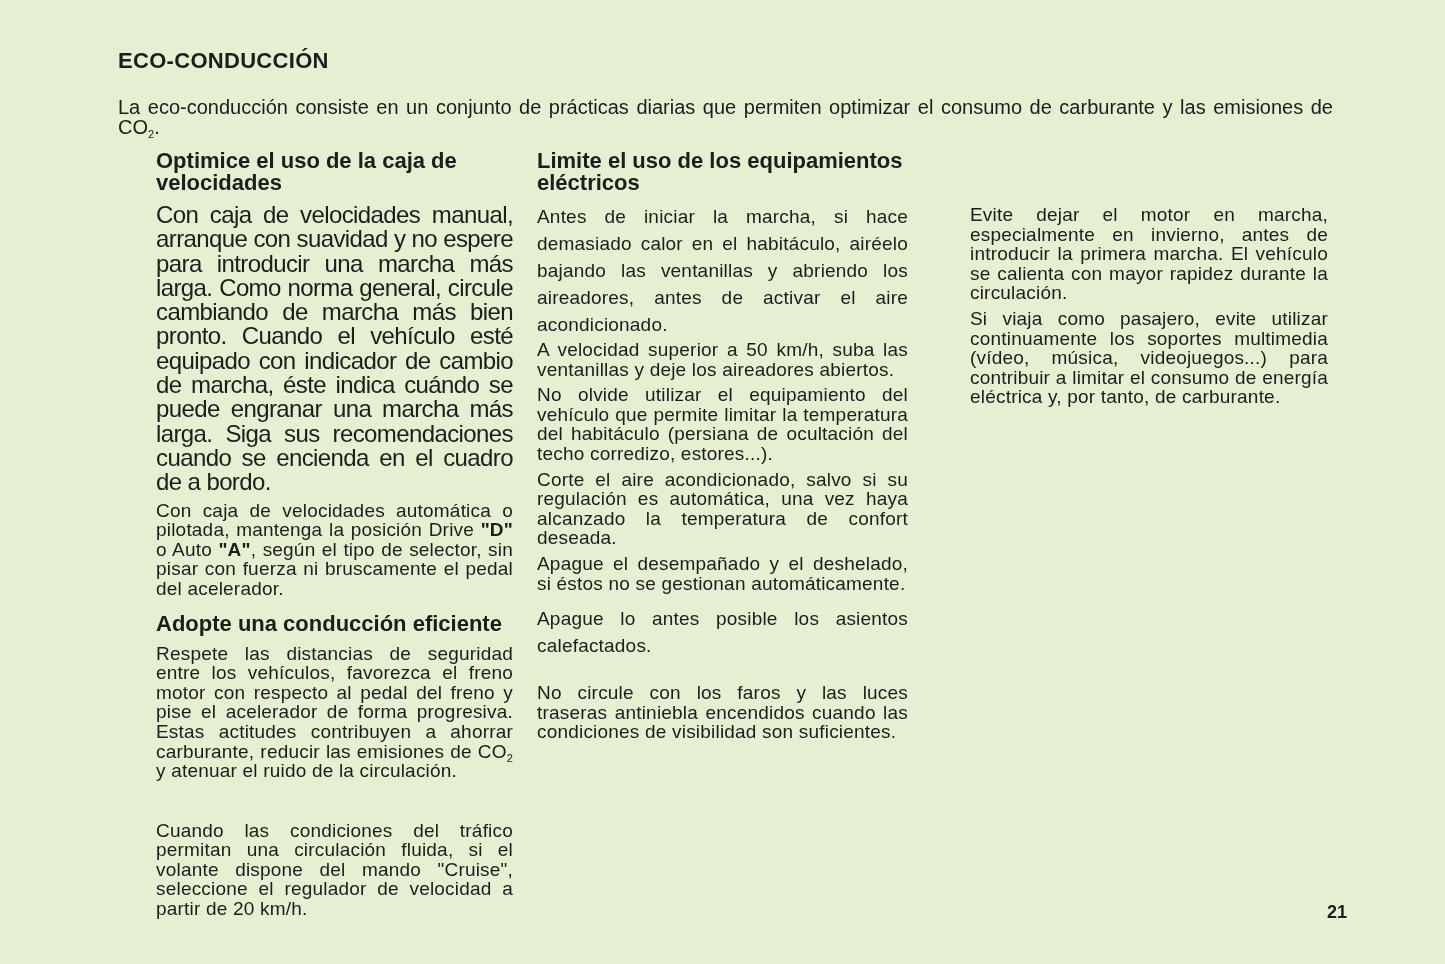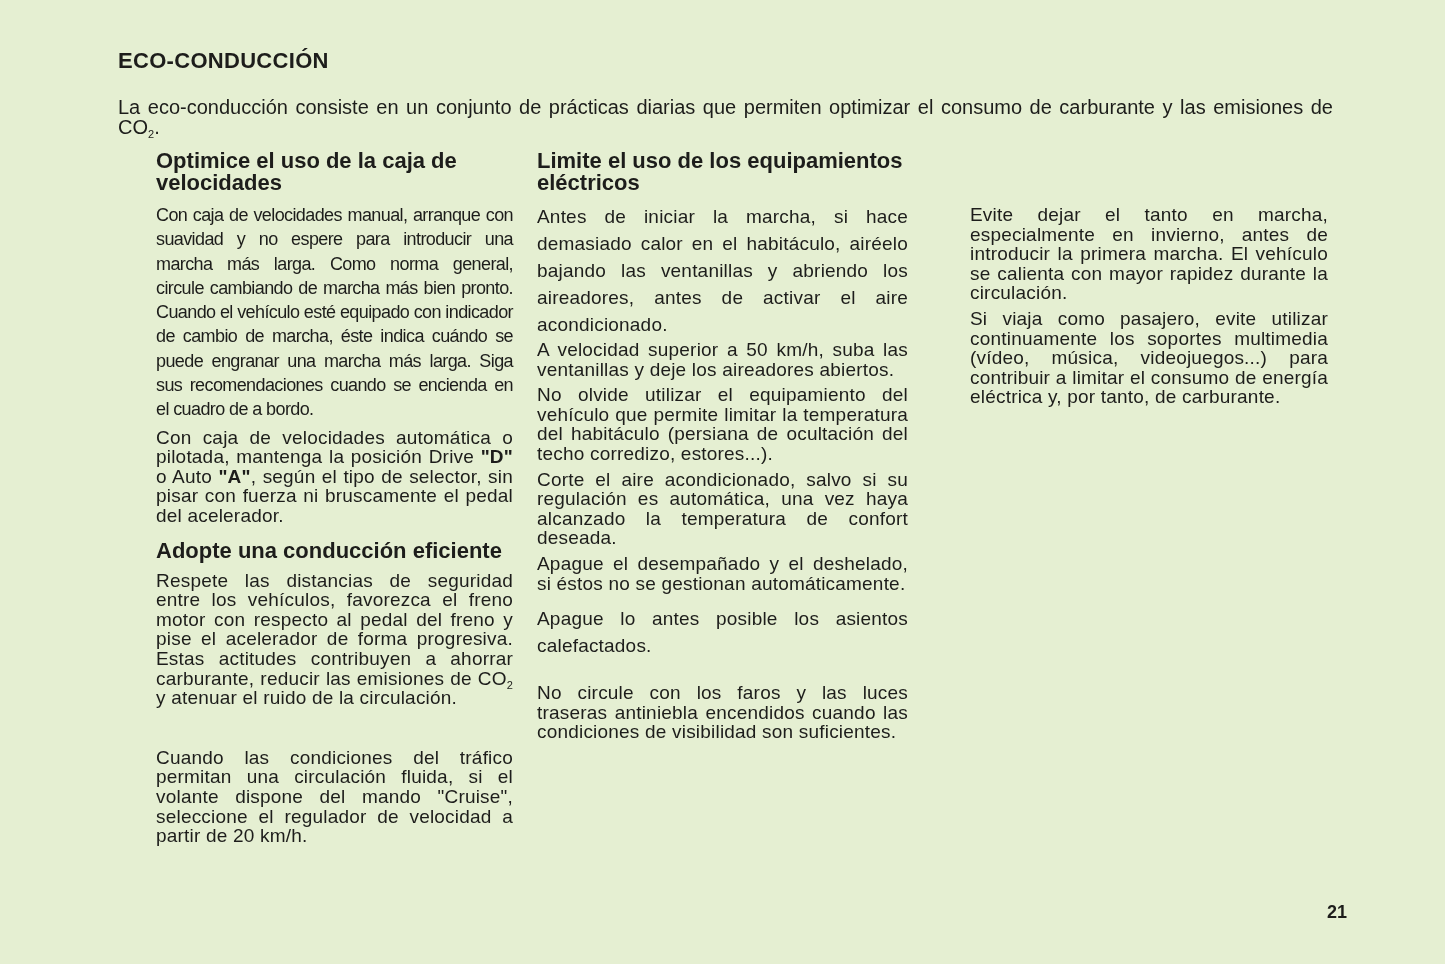--- a/index.html
+++ b/index.html
@@ -27,21 +27,21 @@
   h2 {
     margin: 0 0 9px 0;
     font-size: 22px; line-height: 22px; font-weight: bold;
   }
   .body {
     font-size: 19px; line-height: 19.6px;
     text-align: justify; margin: 0 0 6px 0;
     letter-spacing: 0.2px;
   }
   .narrow {
-    font-size: 18px; line-height: 24.3px;
+    font-size: 24px; line-height: 24.3px;
     letter-spacing: -0.6px; transform-origin: left top;
     margin: 0 0 6px 0; text-align: justify;
   }
   .airy { line-height: 27px; margin-bottom: 2px; }
   .page-number {
     position: absolute; left: 1327px; top: 902px;
     font-size: 18px; font-weight: bold;
   }
 </style>
 </head>
@@ -65,17 +65,17 @@
   <p class="body airy">Antes de iniciar la marcha, si hace demasiado calor en el habitáculo, airéelo bajando las ventanillas y abriendo los aireadores, antes de activar el aire acondicionado.</p>
   <p class="body">A velocidad superior a 50 km/h, suba las ventanillas y deje los aireadores abiertos.</p>
   <p class="body">No olvide utilizar el equipamiento del vehículo que permite limitar la temperatura del habitáculo (persiana de ocultación del techo corredizo, estores...).</p>
   <p class="body">Corte el aire acondicionado, salvo si su regulación es automática, una vez haya alcanzado la temperatura de confort deseada.</p>
   <p class="body">Apague el desempañado y el deshelado, si éstos no se gestionan automáticamente.</p>
   <p class="body airy" style="margin-top:12px">Apague lo antes posible los asientos calefactados.</p>
   <p class="body" style="margin-top:24px">No circule con los faros y las luces traseras antiniebla encendidos cuando las condiciones de visibilidad son suficientes.</p>
 </div>
 
 <div class="col col3">
-  <p class="body">Evite dejar el tanto en marcha, especialmente en invierno, antes de introducir la primera marcha. El vehículo se calienta con mayor rapidez durante la circulación.</p>
+  <p class="body">Evite dejar el motor en marcha, especialmente en invierno, antes de introducir la primera marcha. El vehículo se calienta con mayor rapidez durante la circulación.</p>
   <p class="body" style="margin-top:4px">Si viaja como pasajero, evite utilizar continuamente los soportes multimedia (vídeo, música, videojuegos...) para contribuir a limitar el consumo de energía eléctrica y, por tanto, de carburante.</p>
 </div>
 
 <div class="page-number">21</div>
 
 </body></html>

